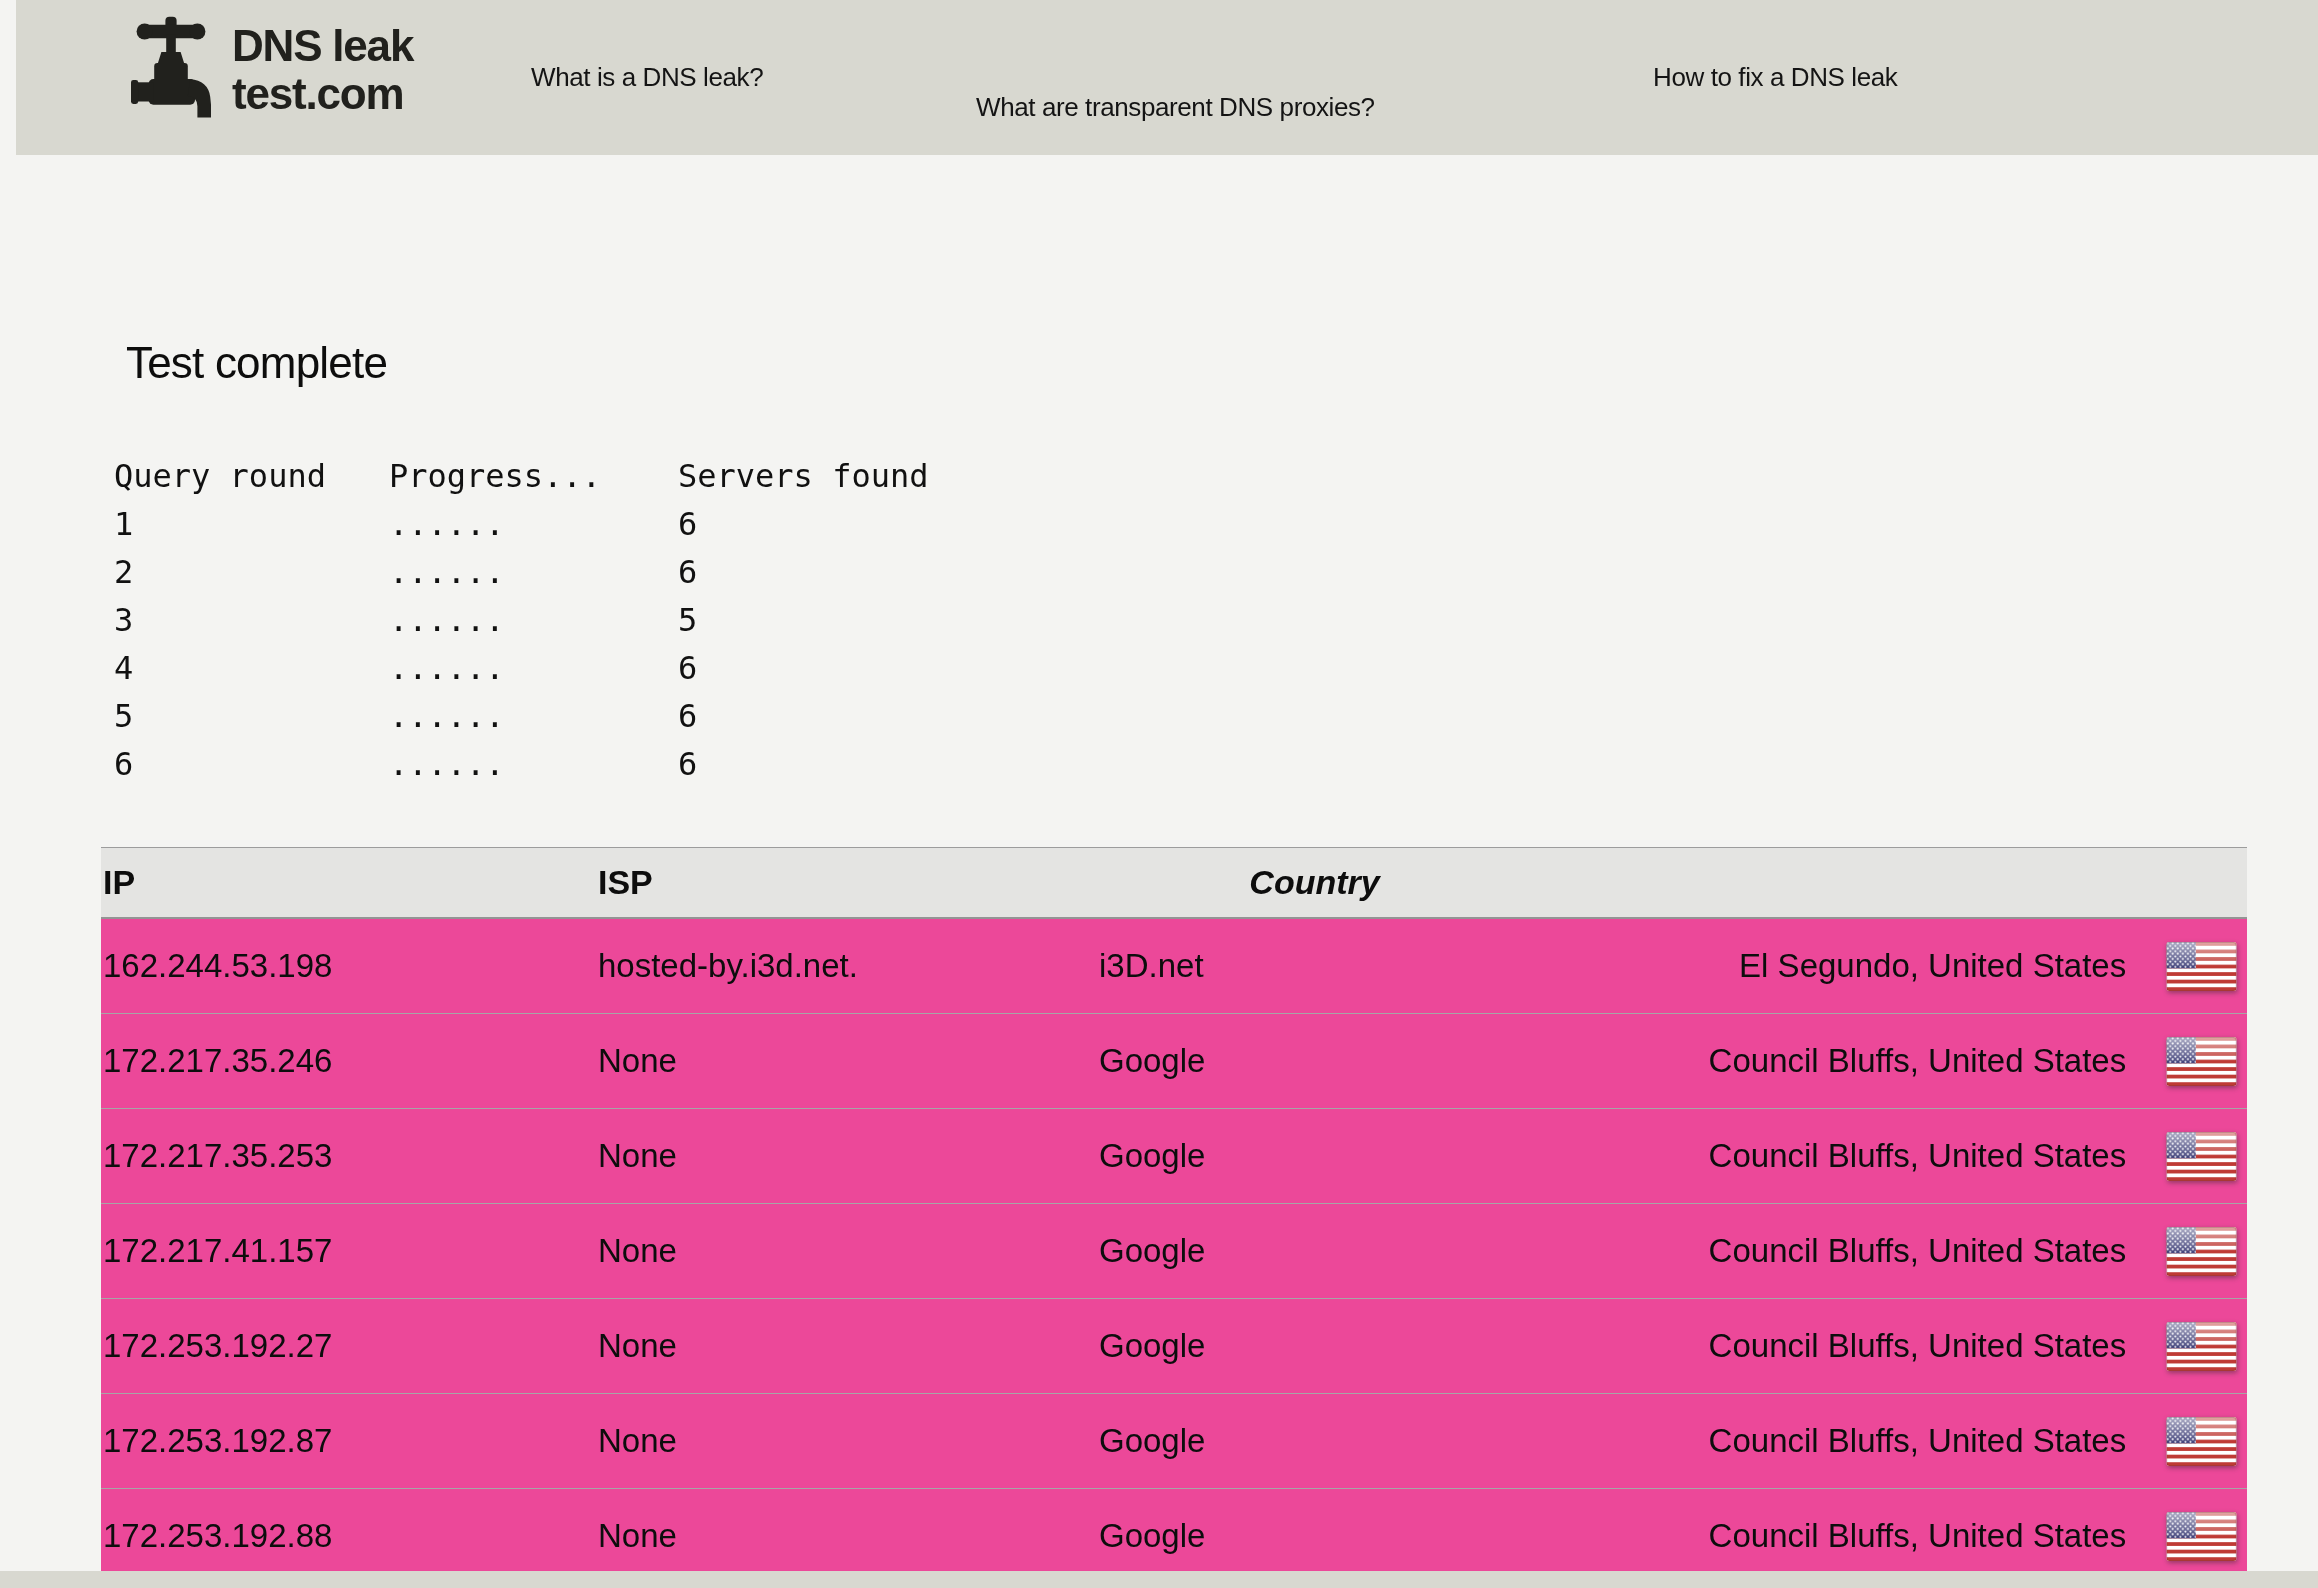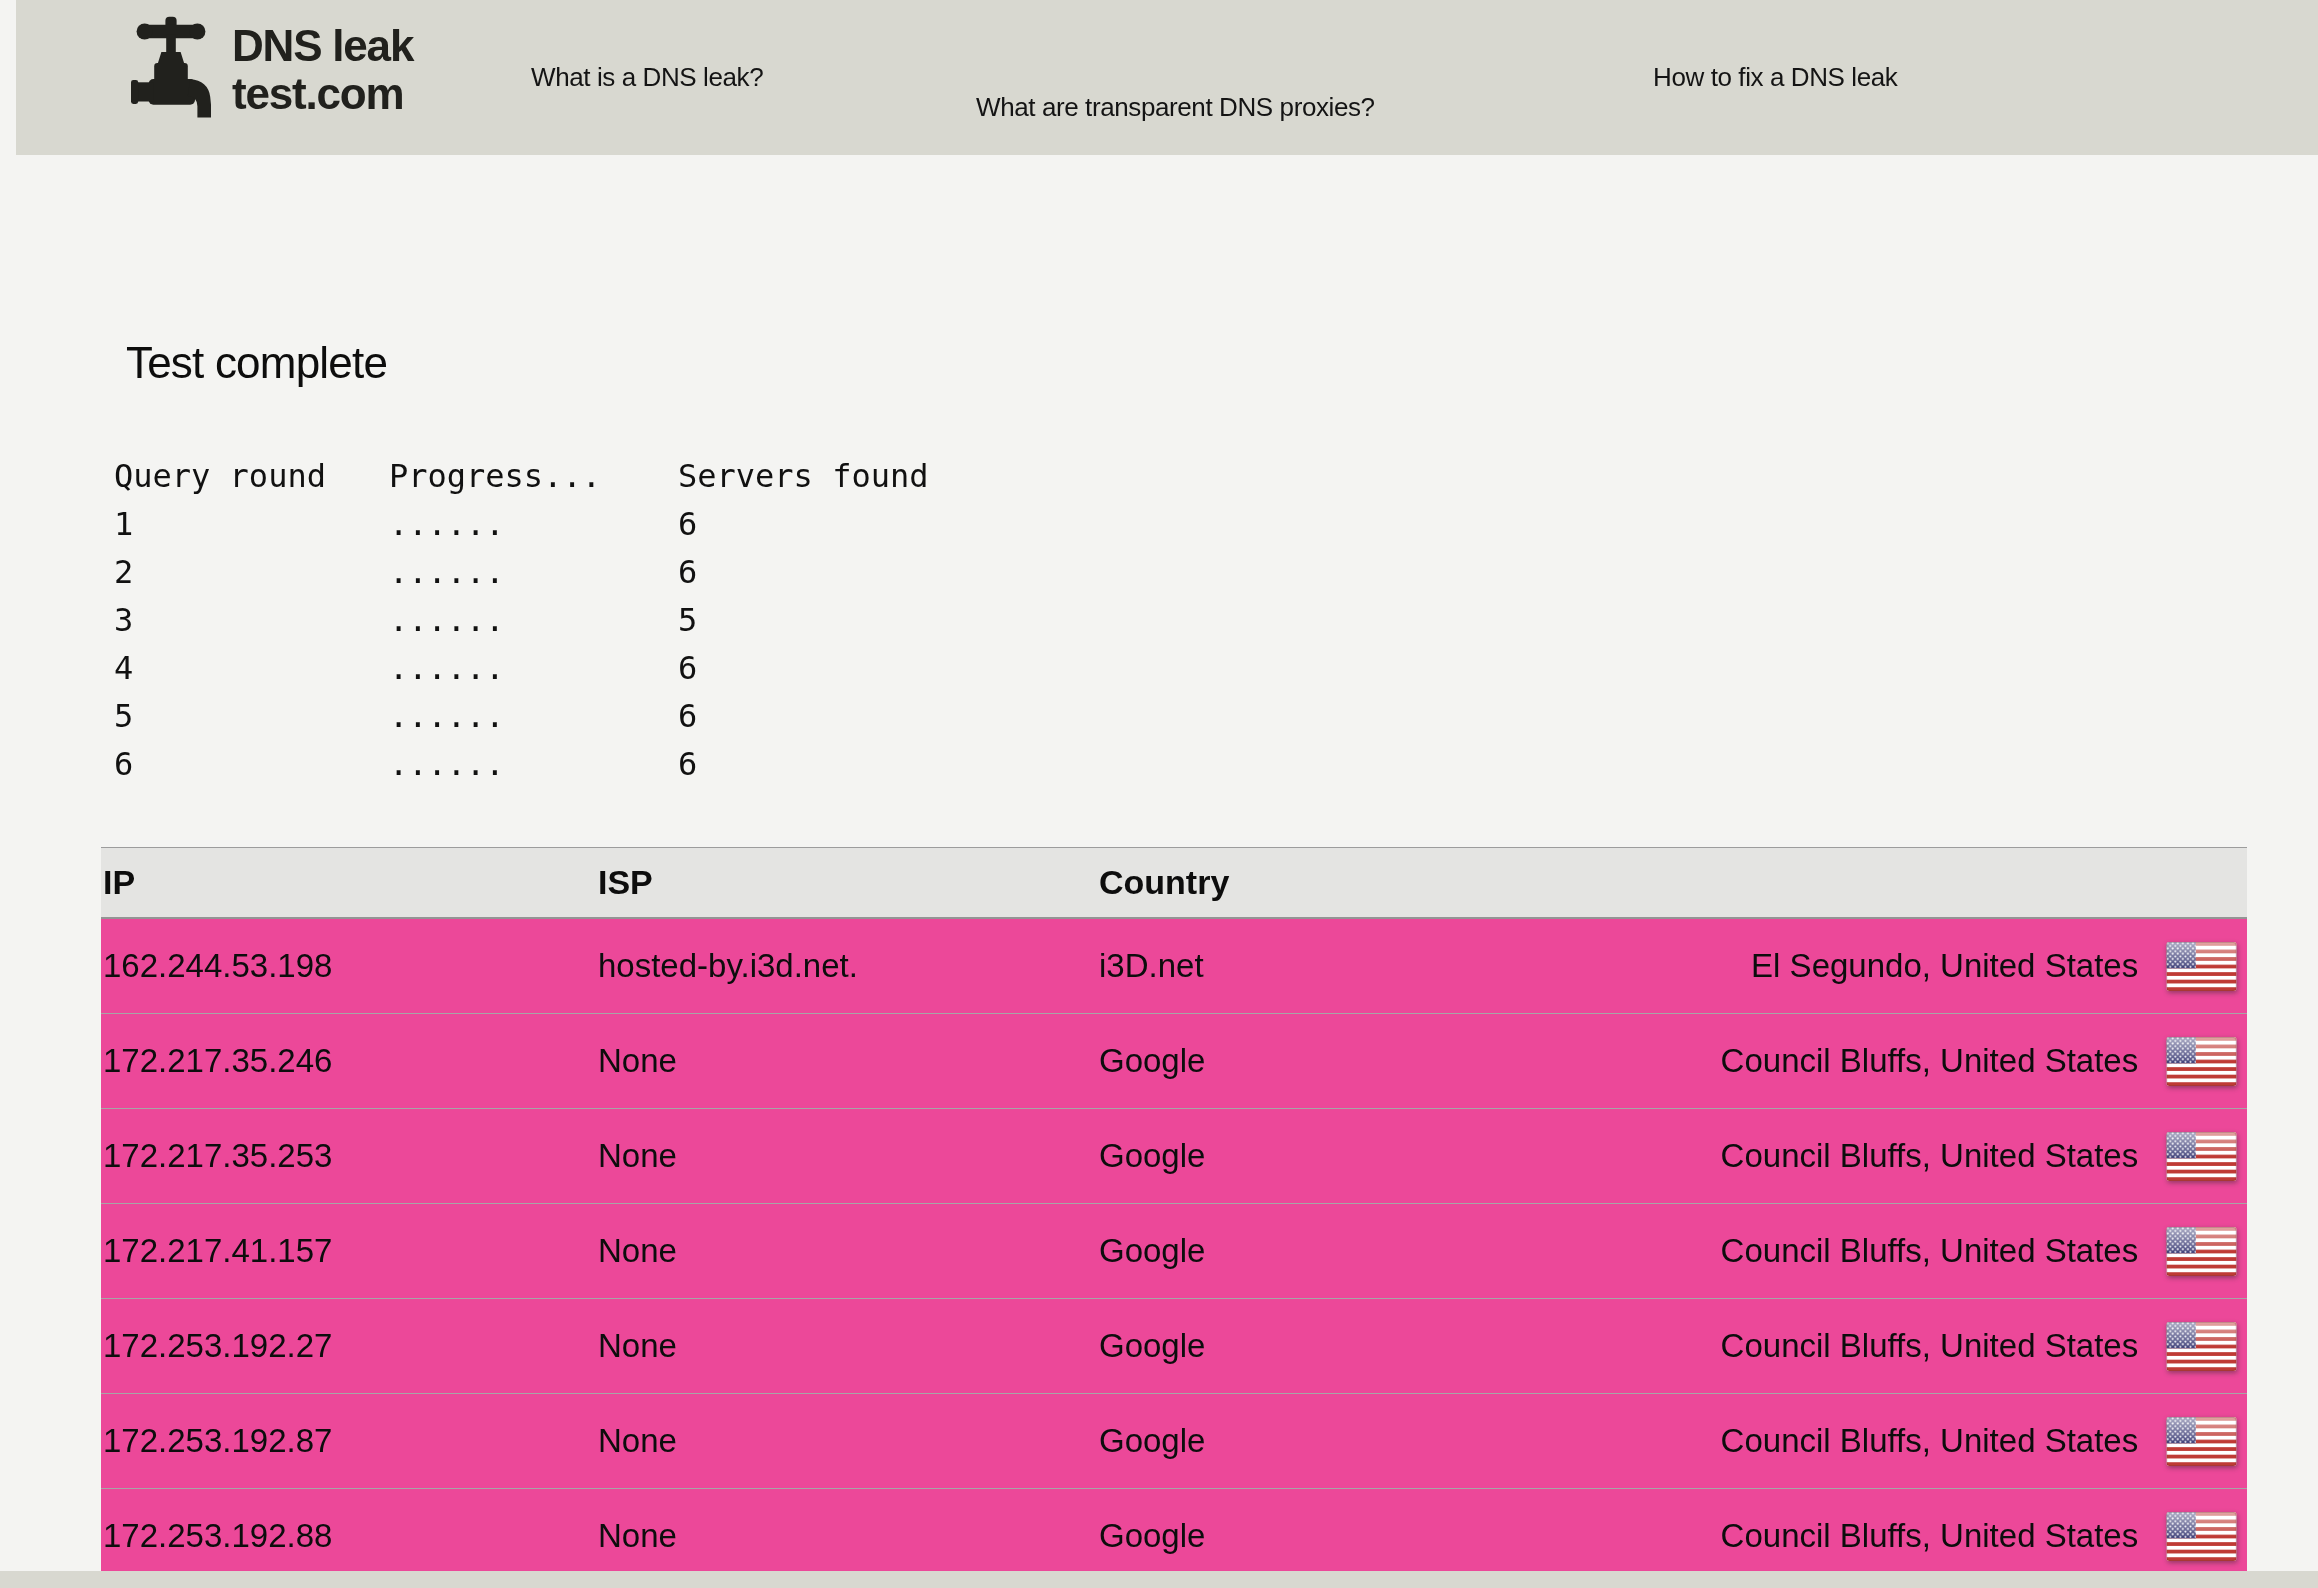--- a/index.html
+++ b/index.html
@@ -27,22 +27,22 @@
   .q-row{display:grid;grid-template-columns:275px 289px 344px;}
   
   .results{position:absolute;left:101px;top:847px;width:2146px;font-size:33px;}
   .r-head{display:grid;grid-template-columns:497px 501px 459px 1fr;align-items:center;
           height:69px;background:#e4e4e2;border-top:1.6px solid #9c9c9c;border-bottom:2.5px solid #949494;
           font-weight:700;font-size:34px;}
   .r-row{display:grid;grid-template-columns:497px 501px 459px 1fr;align-items:center;
          height:94px;border-top:1.6px solid #a6a6a6;background:#ec4899;}
   .r-row.first{border-top:none;}
   .c1{padding-left:2px;}
-  .country-cell{display:flex;align-items:center;justify-content:flex-end;gap:28px;padding-right:9.8px;}
-  .country-head{text-align:left;padding-right:28px;}
+  .country-cell{display:flex;align-items:center;justify-content:flex-end;gap:40px;padding-right:9.8px;}
+  .country-head{text-align:center;padding-right:28px;font-style:italic;}
   .flag{width:71px;height:49px;flex:0 0 auto;
         filter:drop-shadow(1.6px 2.5px 2.5px rgba(40,40,40,.45));}
   
   .footer-band{position:absolute;left:0;top:1571px;width:100%;height:18px;background:#d8d8d0;z-index:5;}
   .defs-svg{position:absolute;width:0;height:0;overflow:hidden;}
 </style>
 </head>
 <body>
 
 <svg class="defs-svg" aria-hidden="true">

